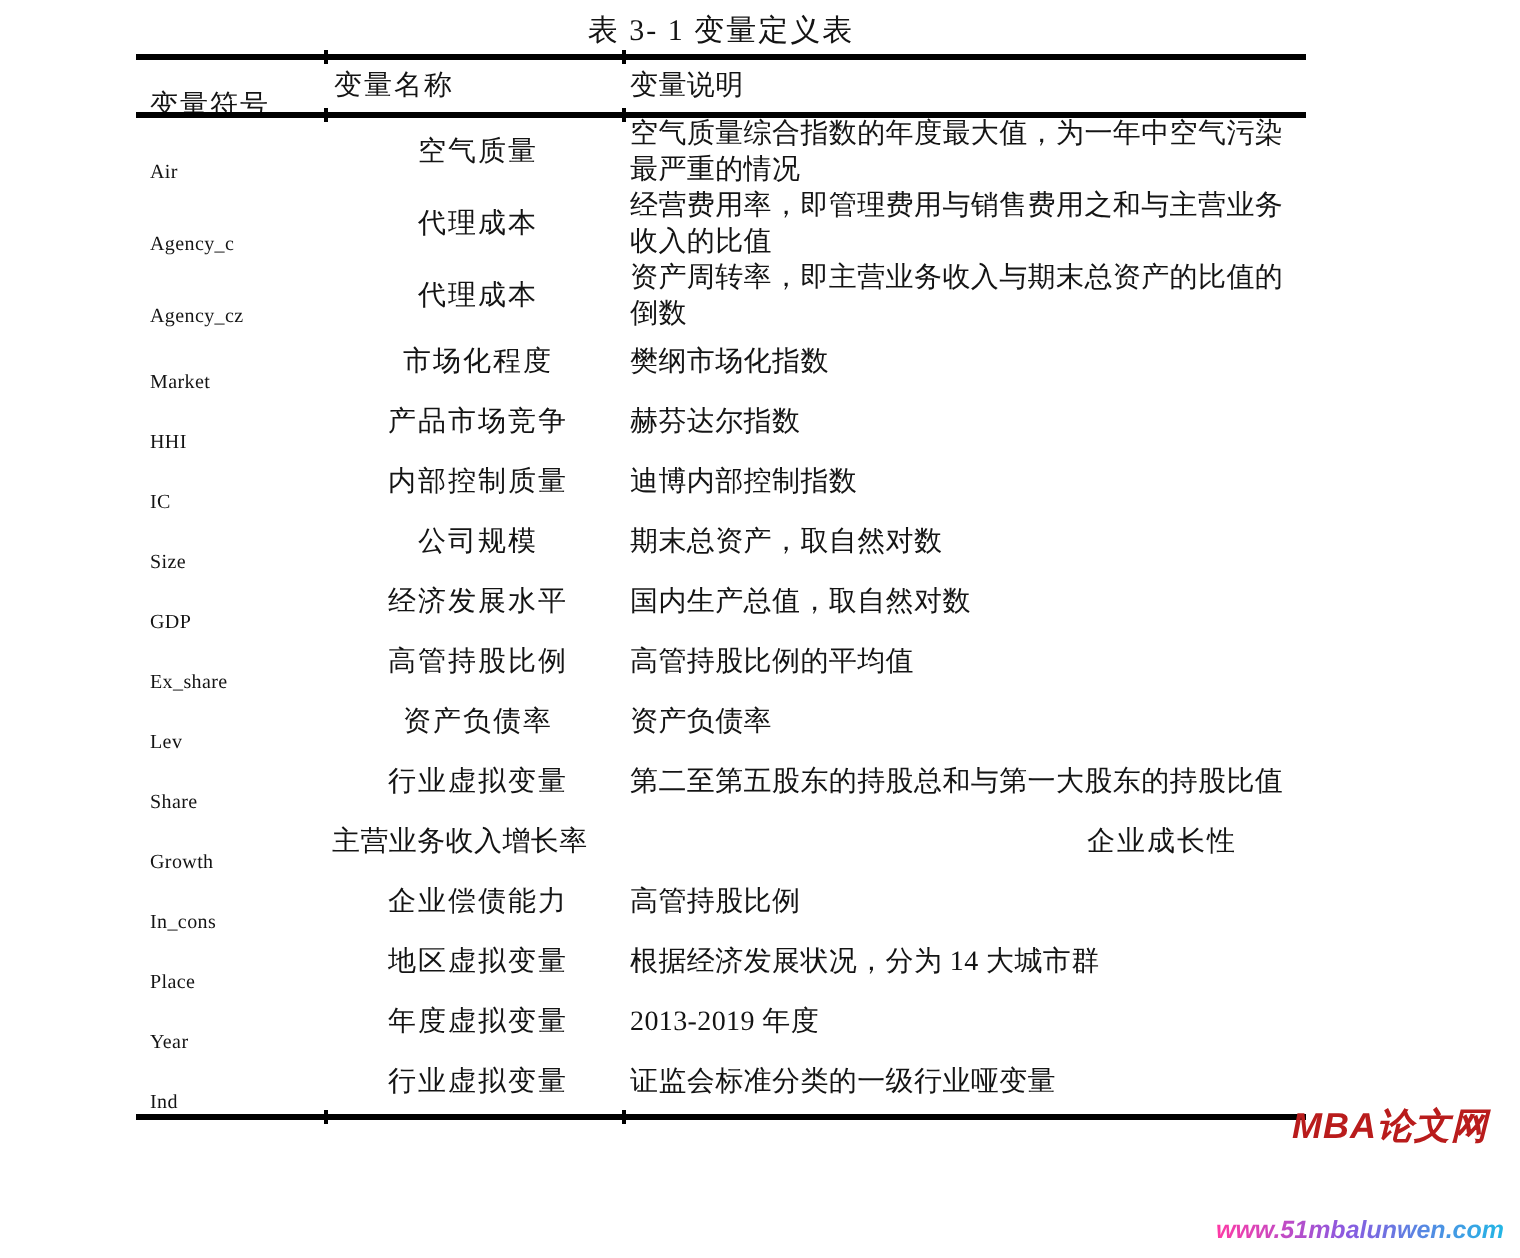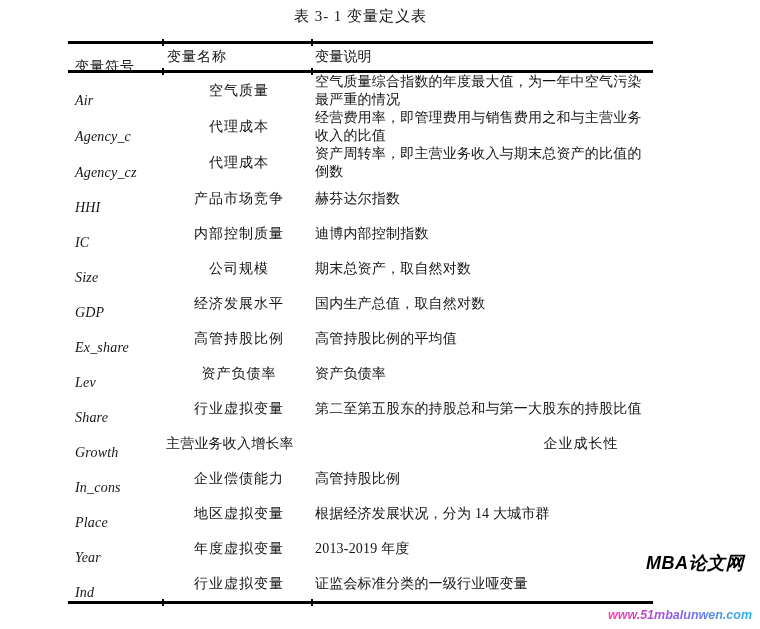--- a/index.html
+++ b/index.html
@@ -6,21 +6,21 @@
   html, body { background: #ffffff; }
   body {
     width: 760px; height: 629px;
     font-family: "Liberation Serif", "DejaVu Serif", serif;
     color: #141414;
     overflow: hidden;
   }
   .page { position: relative; width: 760px; height: 629px; background: #fff; }
 
   .doc-title {
-    margin-left: 68px; width: 585px; height: 41px;
+    margin-left: 68px; width: 585px; height: 27px;
     padding-top: 7px;
     text-align: center;
     font-size: 15px; line-height: 19px;
     letter-spacing: 1px;
   }
 
   .var-table { margin-left: 68px; width: 585px; }
 
   .rule { height: 3px; background: #000; position: relative; }
   .rule.thin { height: 2.5px; }
@@ -36,21 +36,21 @@
   .c1 { width: 94px;  padding-left: 7px; flex: none; margin-top: 19px; }
   .c2 { width: 149px; padding-left: 5px; flex: none; letter-spacing: 1px; }
   .c3 { width: 342px; padding-left: 4px; flex: none; letter-spacing: 0.2px; }
 
   .row { display: flex; align-items: center; min-height: 30px; font-size: 14px; }
   .row .c3 { line-height: 18px; white-space: pre-line; }
   .row .c2 { line-height: 30px; text-align: center; }
   .row.last { min-height: 22px; }
   .row.last .c3, .row.last .c2 { line-height: 22px; }
 
-  .sym { font-style: italic; font-size: 14px; letter-spacing: 0.2px; }
+  .sym { font-size: 10px; letter-spacing: 0.2px; }
 
   .watermark {
     position: absolute; right: 8px; bottom: 6px;
     text-align: right;
     font-family: "Liberation Sans", "DejaVu Sans", sans-serif;
     line-height: 1.1;
   }
   .wm-brand {
     display: block;
     font-size: 18px; font-weight: bold; font-style: italic;
@@ -105,20 +105,25 @@
 收入的比值</div>
   </div>
 
   <div class="row">
     <div class="cell c1 sym">Agency_cz</div>
     <div class="cell c2">代理成本</div>
     <div class="cell c3">资产周转率，即主营业务收入与期末总资产的比值的
 倒数</div>
   </div>
 
+  <div class="row">
+    <div class="cell c1 sym">Market</div>
+    <div class="cell c2">市场化程度</div>
+    <div class="cell c3">樊纲市场化指数</div>
+  </div>
 
   <div class="row">
     <div class="cell c1 sym">HHI</div>
     <div class="cell c2">产品市场竞争</div>
     <div class="cell c3">赫芬达尔指数</div>
   </div>
 
   <div class="row">
     <div class="cell c1 sym">IC</div>
     <div class="cell c2">内部控制质量</div>
@@ -187,17 +192,17 @@
 </div>
 
     <div class="rule thin">
       <span class="tick t1"></span>
       <span class="tick t2"></span>
     </div>
 
   </div>
 
   <div class="watermark">
-    <span class="wm-brand" style="color: #000000;">MBA论文网</span>
+    <span class="wm-brand" style="color: #b91c1c;">MBA论文网</span>
     <span class="wm-url" style="background-image: linear-gradient(90deg, rgb(255, 58, 165), rgb(138, 90, 224) 45%, rgb(34, 183, 229)); margin-top: 35px;">www.51mbalunwen.com</span>
   </div>
 
 </div>
 
 </body></html>

